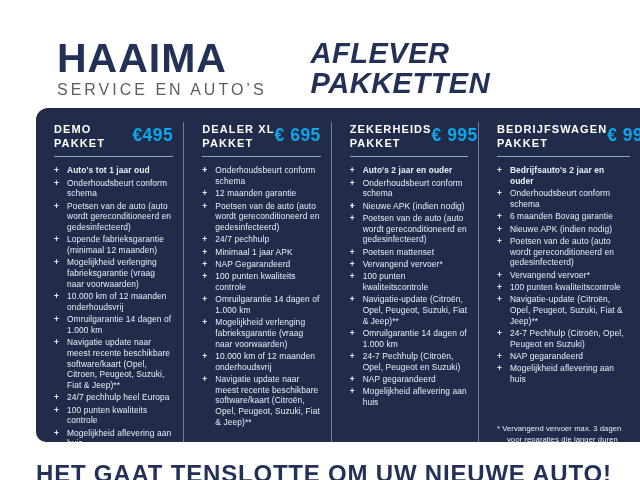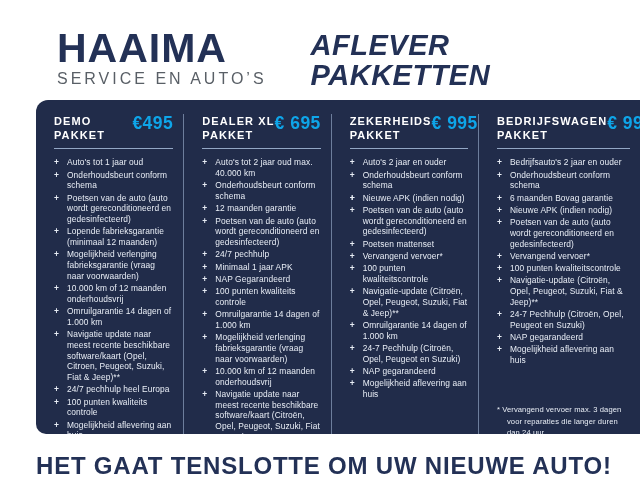--- a/index.html
+++ b/index.html
@@ -11,21 +11,21 @@
     --bg:#ffffff;
   }
   *{box-sizing:border-box}
   html,body{margin:0;padding:0}
   body{
     width:640px;height:480px;overflow:hidden;
     background:var(--bg);
     font-family:"Liberation Sans",sans-serif;
     position:relative;
   }
-  .header{display:flex;align-items:center;padding:27px 0 0 57px}
+  .header{display:flex;align-items:flex-end;padding:35px 0 0 57px}
   .logo-title{
     font-size:41px;font-weight:800;color:var(--navy);
     letter-spacing:1px;line-height:.92;
   }
   .logo-subtitle{
     font-size:16px;color:var(--subtitle-gray);
     letter-spacing:3px;margin-top:3px;font-weight:400;
   }
   .page-title{
     margin:3px 0 0 44px;
@@ -37,41 +37,41 @@
     width:604px;height:334px;
     background:var(--panel);
     border-radius:12px 0 0 10px;
     display:grid;
     grid-template-columns:1fr 1fr 1fr 1.1fr;
     padding:14px 0 10px 0;
     overflow:hidden;
   }
   .col{padding:1px 10px 0 18px;min-width:0}
   .col + .col{border-left:1px solid rgba(160,181,212,.6)}
-  .col-head{display:flex;justify-content:space-between;align-items:flex-start}
+  .col-head{display:flex;justify-content:space-between;align-items:center}
   .col-name{
     font-size:11px;font-weight:700;color:#fff;
     letter-spacing:1.1px;line-height:1.25;white-space:nowrap;
   }
   .col-price{
     font-size:17.5px;font-weight:700;color:#0ea5e9;
     letter-spacing:.5px;line-height:1;padding-bottom:1px;white-space:nowrap;
   }
   .col-rule{
     border:0;border-top:1px solid var(--divider);
     margin:6px 0 8px 0;
   }
   ul.items{list-style:none;margin:0;padding:0}
   li.pkg-item{
     position:relative;padding-left:13px;
     font-size:8.4px;line-height:1.28;
     color:var(--panel-text);margin-bottom:1.5px;letter-spacing:.1px;
   }
   li.pkg-item .plus{position:absolute;left:0;top:0;font-weight:700}
-  li.pkg-item:first-child .itxt{font-weight:400}
+  li.pkg-item:first-child .itxt{font-weight:700}
   .footnotes{margin-top:38px}
   .footnote{
     font-size:7.6px;line-height:1.55;color:var(--panel-text);
     padding-left:10px;text-indent:-10px;margin-bottom:2px;letter-spacing:.1px;
   }
   .slogan{
     margin:18px 0 0 36px;
     font-size:24px;font-weight:800;color:var(--navy);
     letter-spacing:.8px;white-space:nowrap;
   }
@@ -110,21 +110,21 @@
     <div class="footnotes"></div>
   </div>
 
   <div class="col">
     <div class="col-head">
       <div class="col-name"><span>DEALER XL</span><br><span>PAKKET</span></div>
       <div class="col-price">€ 695</div>
     </div>
     <hr class="col-rule">
     <ul class="items">
-        <li class="pkg-item"><span class="plus">+</span><span class="itxt">Auto's tot 2 jaar oud max. 40.000 km</span></li>
+        <li class="pkg-item"><span class="plus">+</span></li>
         <li class="pkg-item"><span class="plus">+</span><span class="itxt">Onderhoudsbeurt conform schema</span></li>
         <li class="pkg-item"><span class="plus">+</span><span class="itxt">12 maanden garantie</span></li>
         <li class="pkg-item"><span class="plus">+</span><span class="itxt">Poetsen van de auto (auto wordt gereconditioneerd en gedesinfecteerd)</span></li>
         <li class="pkg-item"><span class="plus">+</span><span class="itxt">24/7 pechhulp</span></li>
         <li class="pkg-item"><span class="plus">+</span><span class="itxt">Minimaal 1 jaar APK</span></li>
         <li class="pkg-item"><span class="plus">+</span><span class="itxt">NAP Gegarandeerd</span></li>
         <li class="pkg-item"><span class="plus">+</span><span class="itxt">100 punten kwaliteits controle</span></li>
         <li class="pkg-item"><span class="plus">+</span><span class="itxt">Omruilgarantie 14 dagen of 1.000 km</span></li>
         <li class="pkg-item"><span class="plus">+</span><span class="itxt">Mogelijkheid verlenging fabrieksgarantie (vraag naar voorwaarden)</span></li>
         <li class="pkg-item"><span class="plus">+</span><span class="itxt">10.000 km of 12 maanden onderhoudsvrij</span></li>

